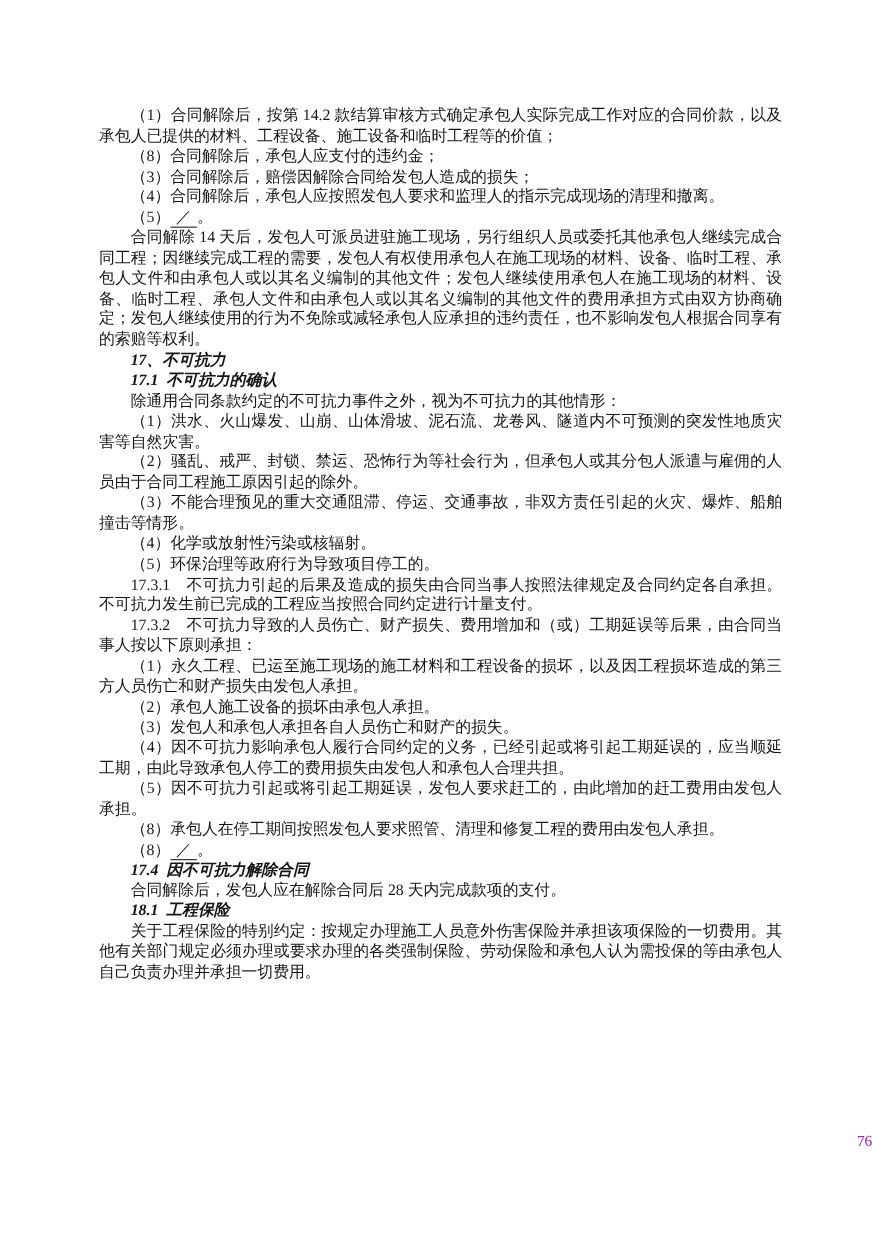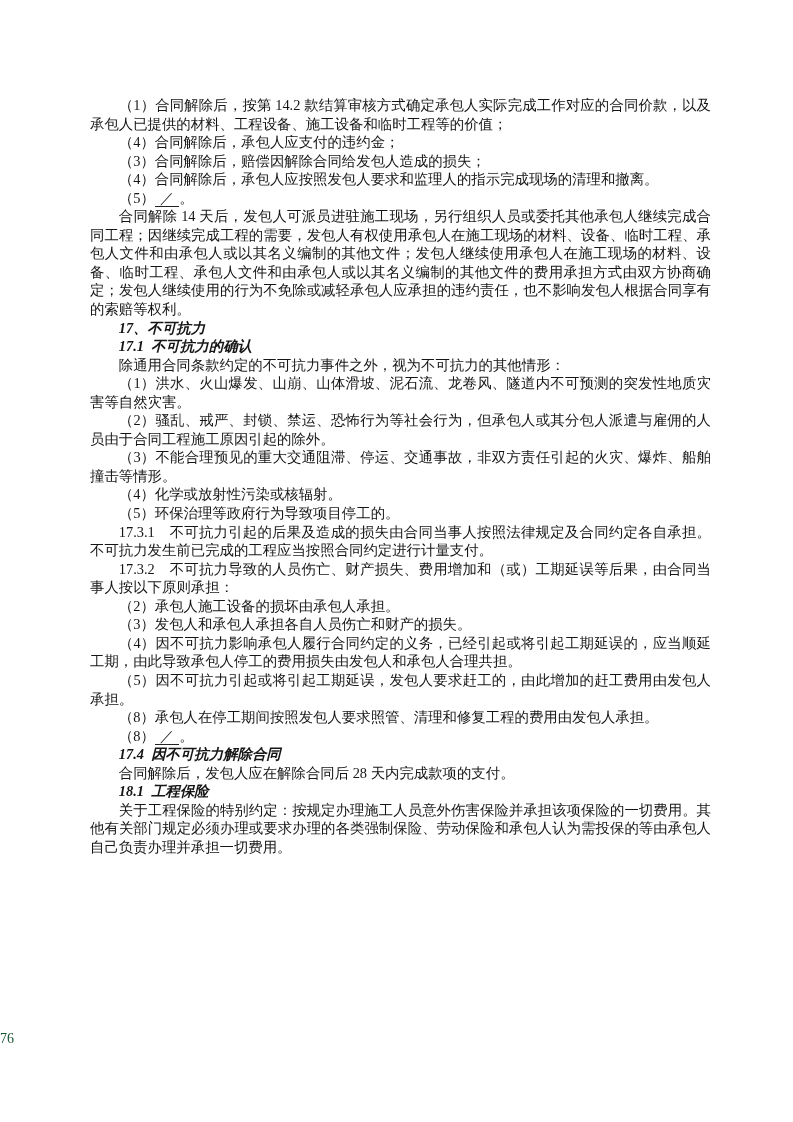--- a/index.html
+++ b/index.html
@@ -38,46 +38,47 @@
     text-indent: 0;
     border-bottom: 1px solid #222;
     padding: 0 5px;
     line-height: 1.05;
   }
   .footer {
     position: absolute;
     top: 1031px;
     left: 0;
     width: 100%;
-    text-align: left;
+    text-align: right;
     font-size: 14px;
-    color: #14532d;
+    color: #a21caf;
   }
 </style>
 </head>
 <body>
 
 <div class="page">
   <div class="content" id="content">
       <p class="para"><span>（1）合同解除后，按第 14.2 款结算审核方式确定承包人实际完成工作对应的合同价款，以及承包人已提供的材料、工程设备、施工设备和临时工程等的价值；</span></p>
-      <p class="para"><span>（4）合同解除后，承包人应支付的违约金；</span></p>
+      <p class="para"><span>（8）合同解除后，承包人应支付的违约金；</span></p>
       <p class="para"><span>（3）合同解除后，赔偿因解除合同给发包人造成的损失；</span></p>
       <p class="para"><span>（4）合同解除后，承包人应按照发包人要求和监理人的指示完成现场的清理和撤离。</span></p>
       <p class="para"><span>（5）</span><span class="blank">／</span><span>。</span></p>
       <p class="para"><span>合同解除 14 天后，发包人可派员进驻施工现场，另行组织人员或委托其他承包人继续完成合同工程；因继续完成工程的需要，发包人有权使用承包人在施工现场的材料、设备、临时工程、承包人文件和由承包人或以其名义编制的其他文件；发包人继续使用承包人在施工现场的材料、设备、临时工程、承包人文件和由承包人或以其名义编制的其他文件的费用承担方式由双方协商确定；发包人继续使用的行为不免除或减轻承包人应承担的违约责任，也不影响发包人根据合同享有的索赔等权利。</span></p>
       <p class="para heading"><span>17、不可抗力</span></p>
       <p class="para heading"><span>17.1 不可抗力的确认</span></p>
       <p class="para"><span>除通用合同条款约定的不可抗力事件之外，视为不可抗力的其他情形：</span></p>
       <p class="para"><span>（1）洪水、火山爆发、山崩、山体滑坡、泥石流、龙卷风、隧道内不可预测的突发性地质灾害等自然灾害。</span></p>
       <p class="para"><span>（2）骚乱、戒严、封锁、禁运、恐怖行为等社会行为，但承包人或其分包人派遣与雇佣的人员由于合同工程施工原因引起的除外。</span></p>
       <p class="para"><span>（3）不能合理预见的重大交通阻滞、停运、交通事故，非双方责任引起的火灾、爆炸、船舶撞击等情形。</span></p>
       <p class="para"><span>（4）化学或放射性污染或核辐射。</span></p>
       <p class="para"><span>（5）环保治理等政府行为导致项目停工的。</span></p>
       <p class="para"><span>17.3.1　不可抗力引起的后果及造成的损失由合同当事人按照法律规定及合同约定各自承担。不可抗力发生前已完成的工程应当按照合同约定进行计量支付。</span></p>
       <p class="para"><span>17.3.2　不可抗力导致的人员伤亡、财产损失、费用增加和（或）工期延误等后果，由合同当事人按以下原则承担：</span></p>
+      <p class="para"><span>（1）永久工程、已运至施工现场的施工材料和工程设备的损坏，以及因工程损坏造成的第三方人员伤亡和财产损失由发包人承担。</span></p>
       <p class="para"><span>（2）承包人施工设备的损坏由承包人承担。</span></p>
       <p class="para"><span>（3）发包人和承包人承担各自人员伤亡和财产的损失。</span></p>
       <p class="para"><span>（4）因不可抗力影响承包人履行合同约定的义务，已经引起或将引起工期延误的，应当顺延工期，由此导致承包人停工的费用损失由发包人和承包人合理共担。</span></p>
       <p class="para"><span>（5）因不可抗力引起或将引起工期延误，发包人要求赶工的，由此增加的赶工费用由发包人承担。</span></p>
       <p class="para"><span>（8）承包人在停工期间按照发包人要求照管、清理和修复工程的费用由发包人承担。</span></p>
       <p class="para"><span>（8）</span><span class="blank">／</span><span>。</span></p>
       <p class="para heading"><span>17.4 因不可抗力解除合同</span></p>
       <p class="para"><span>合同解除后，发包人应在解除合同后 28 天内完成款项的支付。</span></p>
       <p class="para heading"><span>18.1 工程保险</span></p>
       <p class="para"><span>关于工程保险的特别约定：按规定办理施工人员意外伤害保险并承担该项保险的一切费用。其他有关部门规定必须办理或要求办理的各类强制保险、劳动保险和承包人认为需投保的等由承包人自己负责办理并承担一切费用。</span></p>

